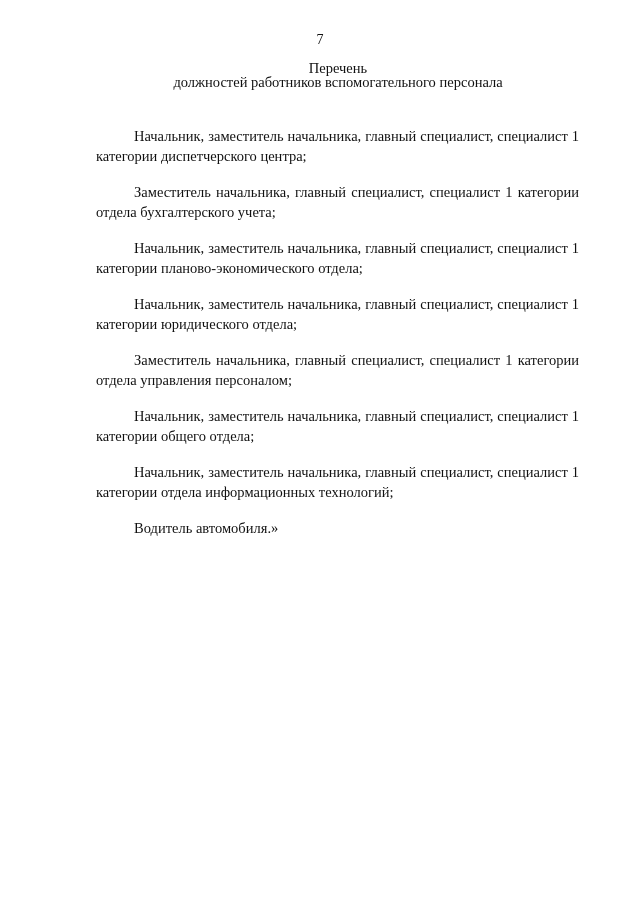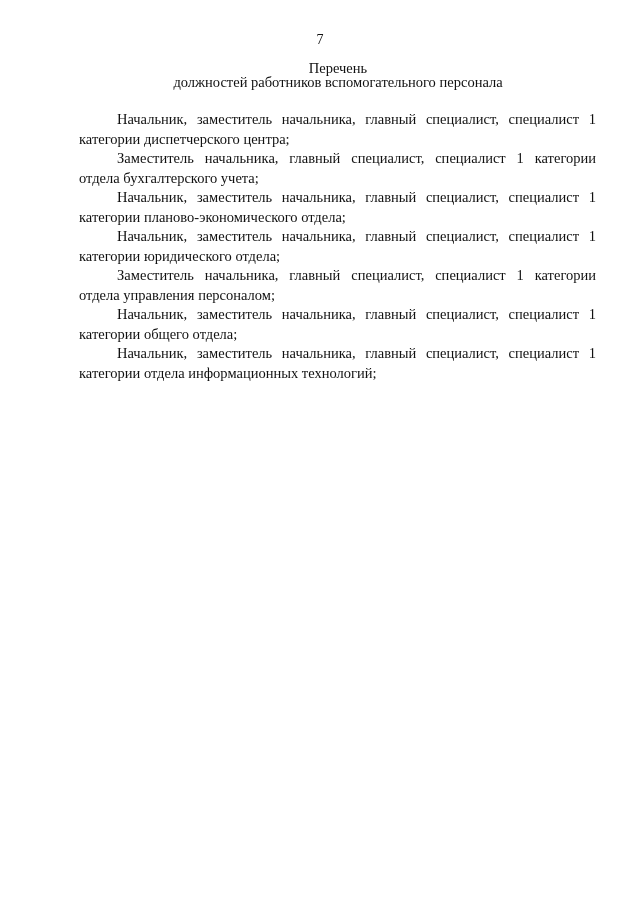--- a/index.html
+++ b/index.html
@@ -39,21 +39,21 @@
     }
     .body-text {
       position: absolute;
       top: 110px;
       left: 79px;
       width: 517px;
       font-size: 14.5px;
       line-height: 19.5px;
     }
     .para {
-      margin: 0;
+      margin: 17px;
       text-align: justify;
       text-indent: 38px;
     }
   </style>
 </head>
 <body>
 
 <div class="page">
   <div class="page-number">7</div>
 
@@ -63,14 +63,15 @@
   </div>
 
   <div class="body-text">
     <p class="para">Начальник, заместитель начальника, главный специалист, специалист 1 категории диспетчерского центра;</p>
     <p class="para">Заместитель начальника, главный специалист, специалист 1 категории отдела бухгалтерского учета;</p>
     <p class="para">Начальник, заместитель начальника, главный специалист, специалист 1 категории планово-экономического отдела;</p>
     <p class="para">Начальник, заместитель начальника, главный специалист, специалист 1 категории юридического отдела;</p>
     <p class="para">Заместитель начальника, главный специалист, специалист 1 категории отдела управления персоналом;</p>
     <p class="para">Начальник, заместитель начальника, главный специалист, специалист 1 категории общего отдела;</p>
     <p class="para">Начальник, заместитель начальника, главный специалист, специалист 1 категории отдела информационных технологий;</p>
+    <p class="para">Водитель автомобиля.»</p>
   </div>
 </div>
 
 </body></html>

